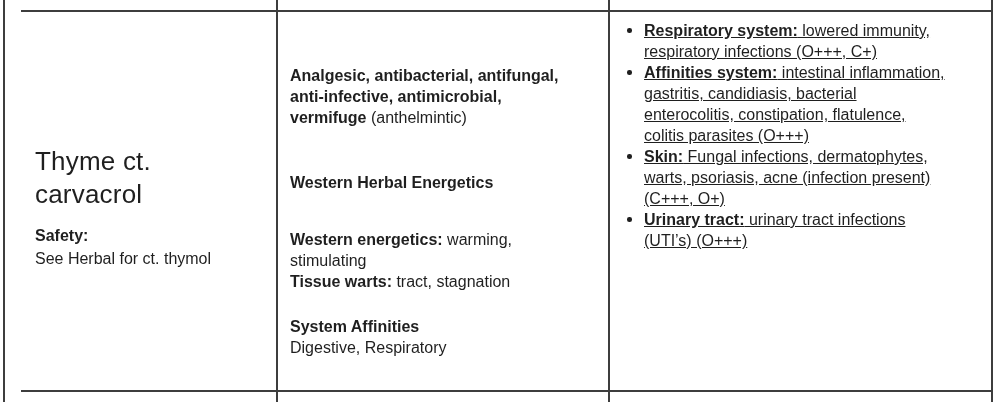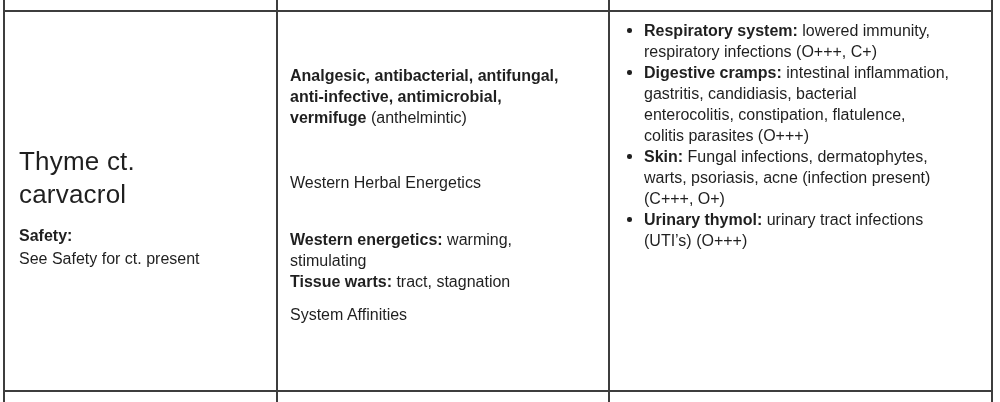--- a/index.html
+++ b/index.html
@@ -24,33 +24,33 @@
     grid-template-rows: 10px 382px auto;
     border-left: 2px solid #3d3d3d;
     background: #ffffff;
   }
   .cell { border-right: 2px solid #3d3d3d; background: #ffffff; overflow: hidden; }
   .row-main { border-top: 2px solid #3d3d3d; border-bottom: 2px solid #3d3d3d; }
   .pre { white-space: pre-line; }
   b { font-weight: bold; }
 
   
-  .cell-name { padding: 133px 14px 12px 14px; }
+  .cell-name { padding: 133px 14px 12px 14px; margin-left: 16px; }
   .herb-title { font-size: 26px; line-height: 33px; font-weight: 400; letter-spacing: 0.2px; }
   .safety { margin-top: 13px; font-size: 16px; line-height: 23px; }
 
   
   .cell-props { padding: 53px 4px 0 12px; font-size: 16px; line-height: 21px; }
-  .cell-props .heading { font-weight: normal; font-size: 16px; line-height: 21px; }
+  .cell-props .heading { font-weight: bold; font-size: 16px; line-height: 21px; }
   .h-energetics { margin-top: 44px; }
   .p-west { margin-top: 36px; }
-  .h-affinities { margin-top: 12px; }
+  .h-affinities { margin-top: 24px; }
 
   
-  .cell-indications { padding: 8px 10px 0 12px; font-size: 16px; line-height: 21px; }
+  .cell-indications { padding: 8px 10px 0 12px; font-size: 16px; line-height: 21px; text-decoration: underline; }
   .ind-list { list-style: none; }
   .ind-item { position: relative; padding-left: 22px; }
   .ind-item::before {
     content: "";
     position: absolute;
     left: 5px;
     top: 8px;
     width: 4.5px;
     height: 4.5px;
     border-radius: 50%;
@@ -65,50 +65,51 @@
 
     <div class="cell"></div>
     <div class="cell"></div>
     <div class="cell"></div>
 
     <div class="cell row-main cell-name">
       <div class="herb-title pre">Thyme ct.
 carvacrol</div>
       <div class="safety">
         <div><b>Safety:</b></div>
-        <div>See Safety for ct. present</div>
+        <div>See Herbal for ct. thymol</div>
       </div>
     </div>
 
     <div class="cell row-main cell-props">
       <p class="pre"><b>Analgesic, antibacterial, antifungal,
 anti-infective, antimicrobial,
 vermifuge</b><span> (anthelmintic)</span></p>
 
       <p class="heading h-energetics">Western Herbal Energetics</p>
 
       <p class="pre p-west"><b>Western energetics:</b><span> warming,
 stimulating</span></p>
       <p class="pre"><b>Tissue warts:</b><span> tract, stagnation</span></p>
 
       <p class="heading h-affinities">System Affinities</p>
+      <p>Digestive, Respiratory</p>
     </div>
 
     <div class="cell row-main cell-indications">
       <ul class="ind-list">
         <li class="ind-item pre"><b>Respiratory system:</b><span> lowered immunity,
 respiratory infections (O+++, C+)</span></li>
-        <li class="ind-item pre"><b>Digestive cramps:</b><span> intestinal inflammation,
+        <li class="ind-item pre"><b>Affinities system:</b><span> intestinal inflammation,
 gastritis, candidiasis, bacterial
 enterocolitis, constipation, flatulence,
 colitis parasites (O+++)</span></li>
         <li class="ind-item pre"><b>Skin:</b><span> Fungal infections, dermatophytes,
 warts, psoriasis, acne (infection present)
 (C+++, O+)</span></li>
-        <li class="ind-item pre"><b>Urinary thymol:</b><span> urinary tract infections
+        <li class="ind-item pre"><b>Urinary tract:</b><span> urinary tract infections
 (UTI’s) (O+++)</span></li>
       </ul>
     </div>
 
     <div class="cell"></div>
     <div class="cell"></div>
     <div class="cell"></div>
 
   </div>
 </div>

